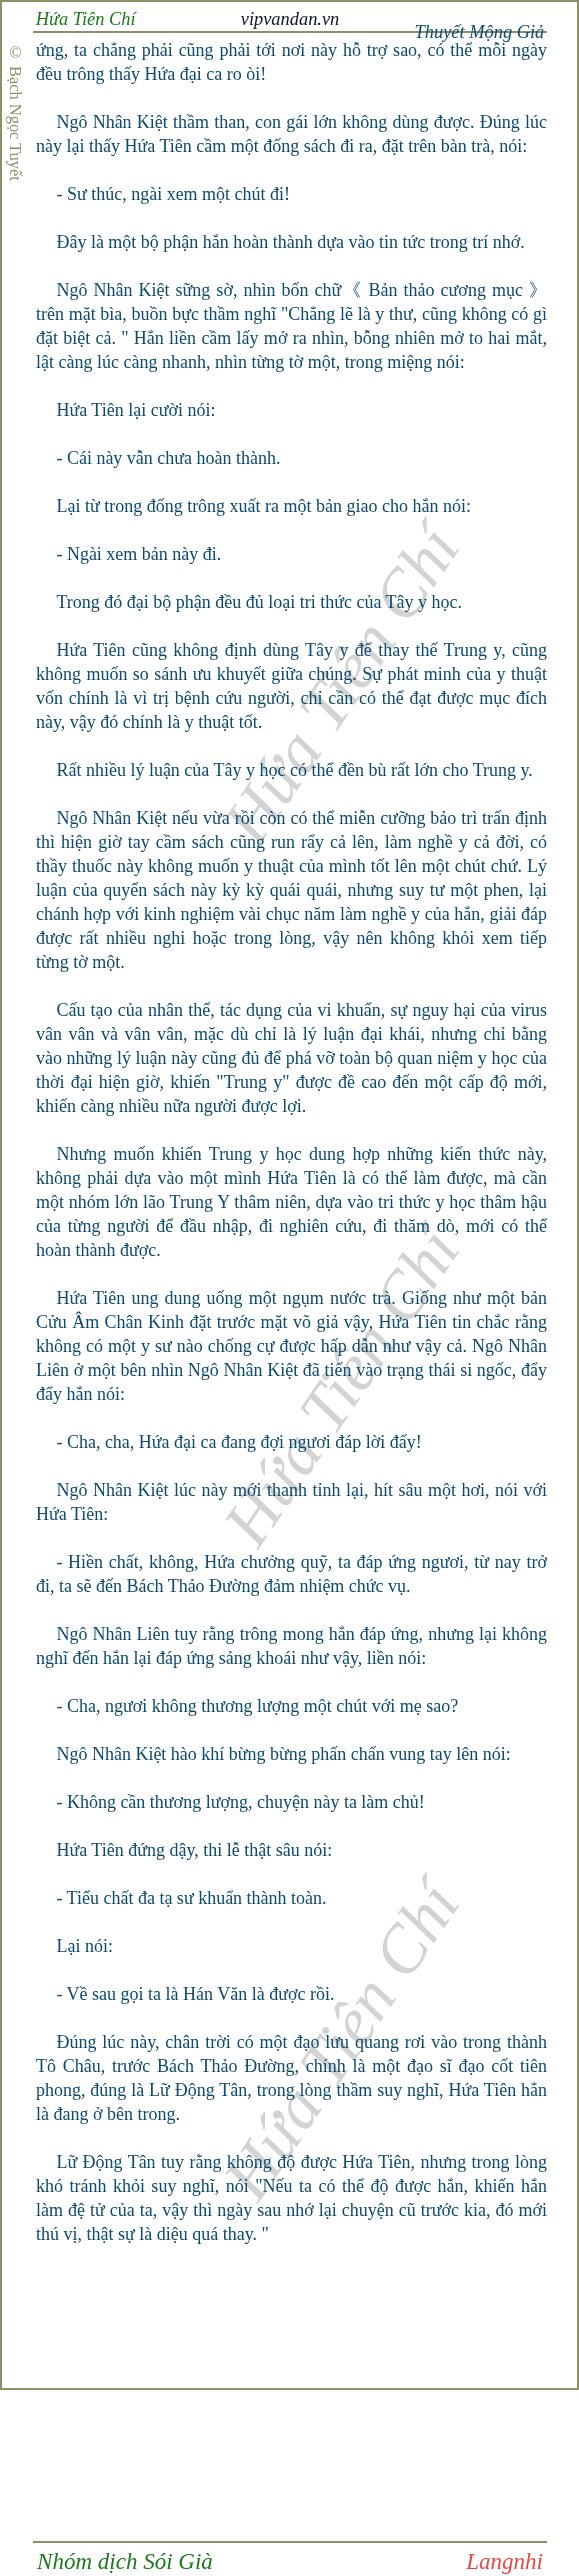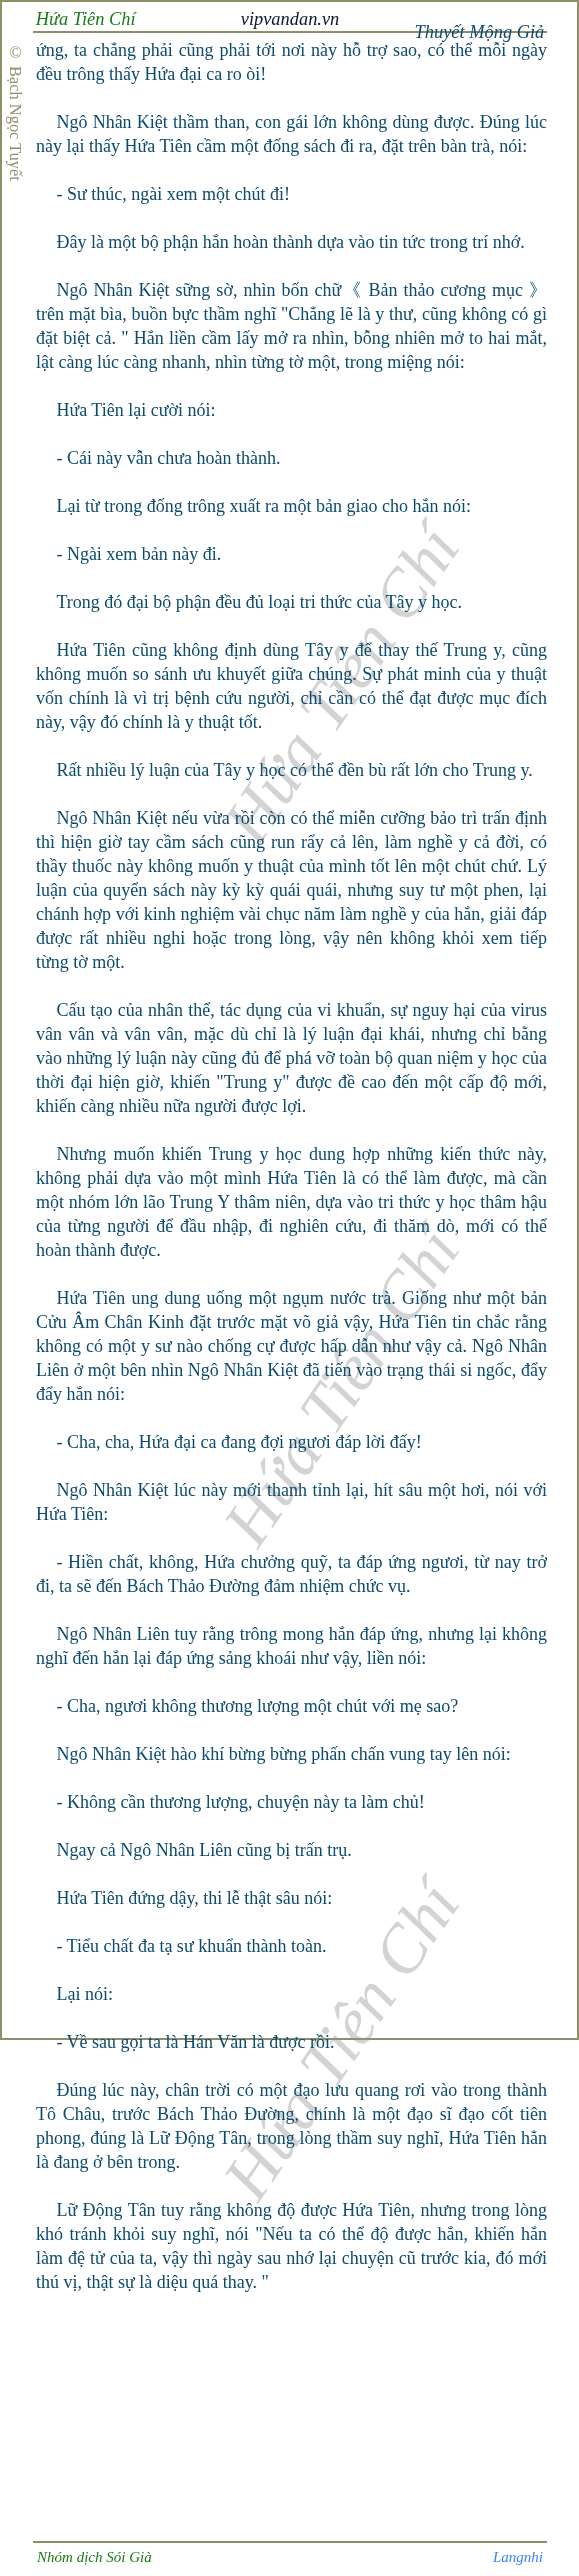--- a/index.html
+++ b/index.html
@@ -1,19 +1,19 @@
 <!DOCTYPE html>
 <html style="font-size:11px"><head>
 <meta charset="utf-8">
 <style>
   * { box-sizing: border-box; margin: 0; padding: 0; }
   html, body { width: 579px; height: 2576px; background: #ffffff; overflow: hidden; }
   .page {
     position: relative;
-    width: 579px; height: 2040px;
+    width: 579px; height: 2390px;
     border: 2.7px solid #8e8e68;
     background: #ffffff;
   }
   .header {
     position: absolute; left: 31px; right: 30px; top: 4.1px; height: 27px;
     border-bottom: 2px solid #8e8e68;
     font-family: "Liberation Serif", serif; font-style: italic;
     font-size: 18.4px;
   }
   .header .left { position: absolute; left: 2.7px; top: 2.7px; color: #1a7a1a; }
@@ -35,24 +35,24 @@
   .watermark {
     position: absolute; pointer-events: none;
     font-family: "Liberation Serif", serif; font-style: italic;
     font-size: 67px; color: rgba(150,150,150,0.42);
     transform: rotate(-56deg); white-space: nowrap;
     transform-origin: center center;
   }
   .footer {
     position: absolute; left: 31px; right: 30px; top: 2539px; height: 33px;
     border-top: 2px solid #8e8e68;
-    font-family: "Liberation Serif", serif; font-style: italic; font-size: 15px; text-decoration: underline;
+    font-family: "Liberation Serif", serif; font-style: italic; font-size: 23px; text-decoration: underline;
   }
   .footer .left { position: absolute; left: 4.1px; top: 5.5px; color: #1a7a1a; }
-  .footer .right { position: absolute; right: 4.1px; top: 5.5px; color: #3b82f6; }
+  .footer .right { position: absolute; right: 4.1px; top: 5.5px; color: #ef4444; }
 </style>
 </head>
 <body>
 
 <div class="page">
 
   <div class="header">
     <span class="left">Hứa Tiên Chí</span>
     <span class="center">vipvandan.vn</span>
     <span class="right">Thuyết Mộng Giả</span>
@@ -81,21 +81,20 @@
       <p>Cấu tạo của nhân thể, tác dụng của vi khuẩn, sự nguy hại của virus vân vân và vân vân, mặc dù chỉ là lý luận đại khái, nhưng chỉ bằng vào những lý luận này cũng đủ để phá vỡ toàn bộ quan niệm y học của thời đại hiện giờ, khiến "Trung y" được đề cao đến một cấp độ mới, khiến càng nhiều nữa người được lợi.</p>
       <p>Nhưng muốn khiến Trung y học dung hợp những kiến thức này, không phải dựa vào một mình Hứa Tiên là có thể làm được, mà cần một nhóm lớn lão Trung Y thâm niên, dựa vào tri thức y học thâm hậu của từng người để đầu nhập, đi nghiên cứu, đi thăm dò, mới có thể hoàn thành được.</p>
       <p>Hứa Tiên ung dung uống một ngụm nước trà. Giống như một bản Cửu Âm Chân Kinh đặt trước mặt võ giả vậy, Hứa Tiên tin chắc rằng không có một y sư nào chống cự được hấp dẫn như vậy cả. Ngô Nhân Liên ở một bên nhìn Ngô Nhân Kiệt đã tiến vào trạng thái si ngốc, đẩy đẩy hắn nói:</p>
       <p>- Cha, cha, Hứa đại ca đang đợi ngươi đáp lời đấy!</p>
       <p>Ngô Nhân Kiệt lúc này mới thanh tỉnh lại, hít sâu một hơi, nói với Hứa Tiên:</p>
       <p>- Hiền chất, không, Hứa chưởng quỹ, ta đáp ứng ngươi, từ nay trở đi, ta sẽ đến Bách Thảo Đường đảm nhiệm chức vụ.</p>
       <p>Ngô Nhân Liên tuy rằng trông mong hắn đáp ứng, nhưng lại không nghĩ đến hắn lại đáp ứng sảng khoái như vậy, liền nói:</p>
       <p>- Cha, ngươi không thương lượng một chút với mẹ sao?</p>
       <p>Ngô Nhân Kiệt hào khí bừng bừng phấn chấn vung tay lên nói:</p>
       <p>- Không cần thương lượng, chuyện này ta làm chủ!</p>
-      <p>Ngay cả Ngô Nhân Liên cũng bị trấn trụ.</p>
       <p>Hứa Tiên đứng dậy, thi lễ thật sâu nói:</p>
       <p>- Tiểu chất đa tạ sư khuẩn thành toàn.</p>
       <p>Lại nói:</p>
       <p>- Về sau gọi ta là Hán Văn là được rồi.</p>
       <p>Đúng lúc này, chân trời có một đạo lưu quang rơi vào trong thành Tô Châu, trước Bách Thảo Đường, chính là một đạo sĩ đạo cốt tiên phong, đúng là Lữ Động Tân, trong lòng thầm suy nghĩ, Hứa Tiên hẳn là đang ở bên trong.</p>
       <p>Lữ Động Tân tuy rằng không độ được Hứa Tiên, nhưng trong lòng khó tránh khỏi suy nghĩ, nói "Nếu ta có thể độ được hắn, khiến hắn làm đệ tử của ta, vậy thì ngày sau nhớ lại chuyện cũ trước kia, đó mới thú vị, thật sự là diệu quá thay. "</p>
     </div>
 
   <div class="footer">
     <span class="left">Nhóm dịch Sói Già</span>

